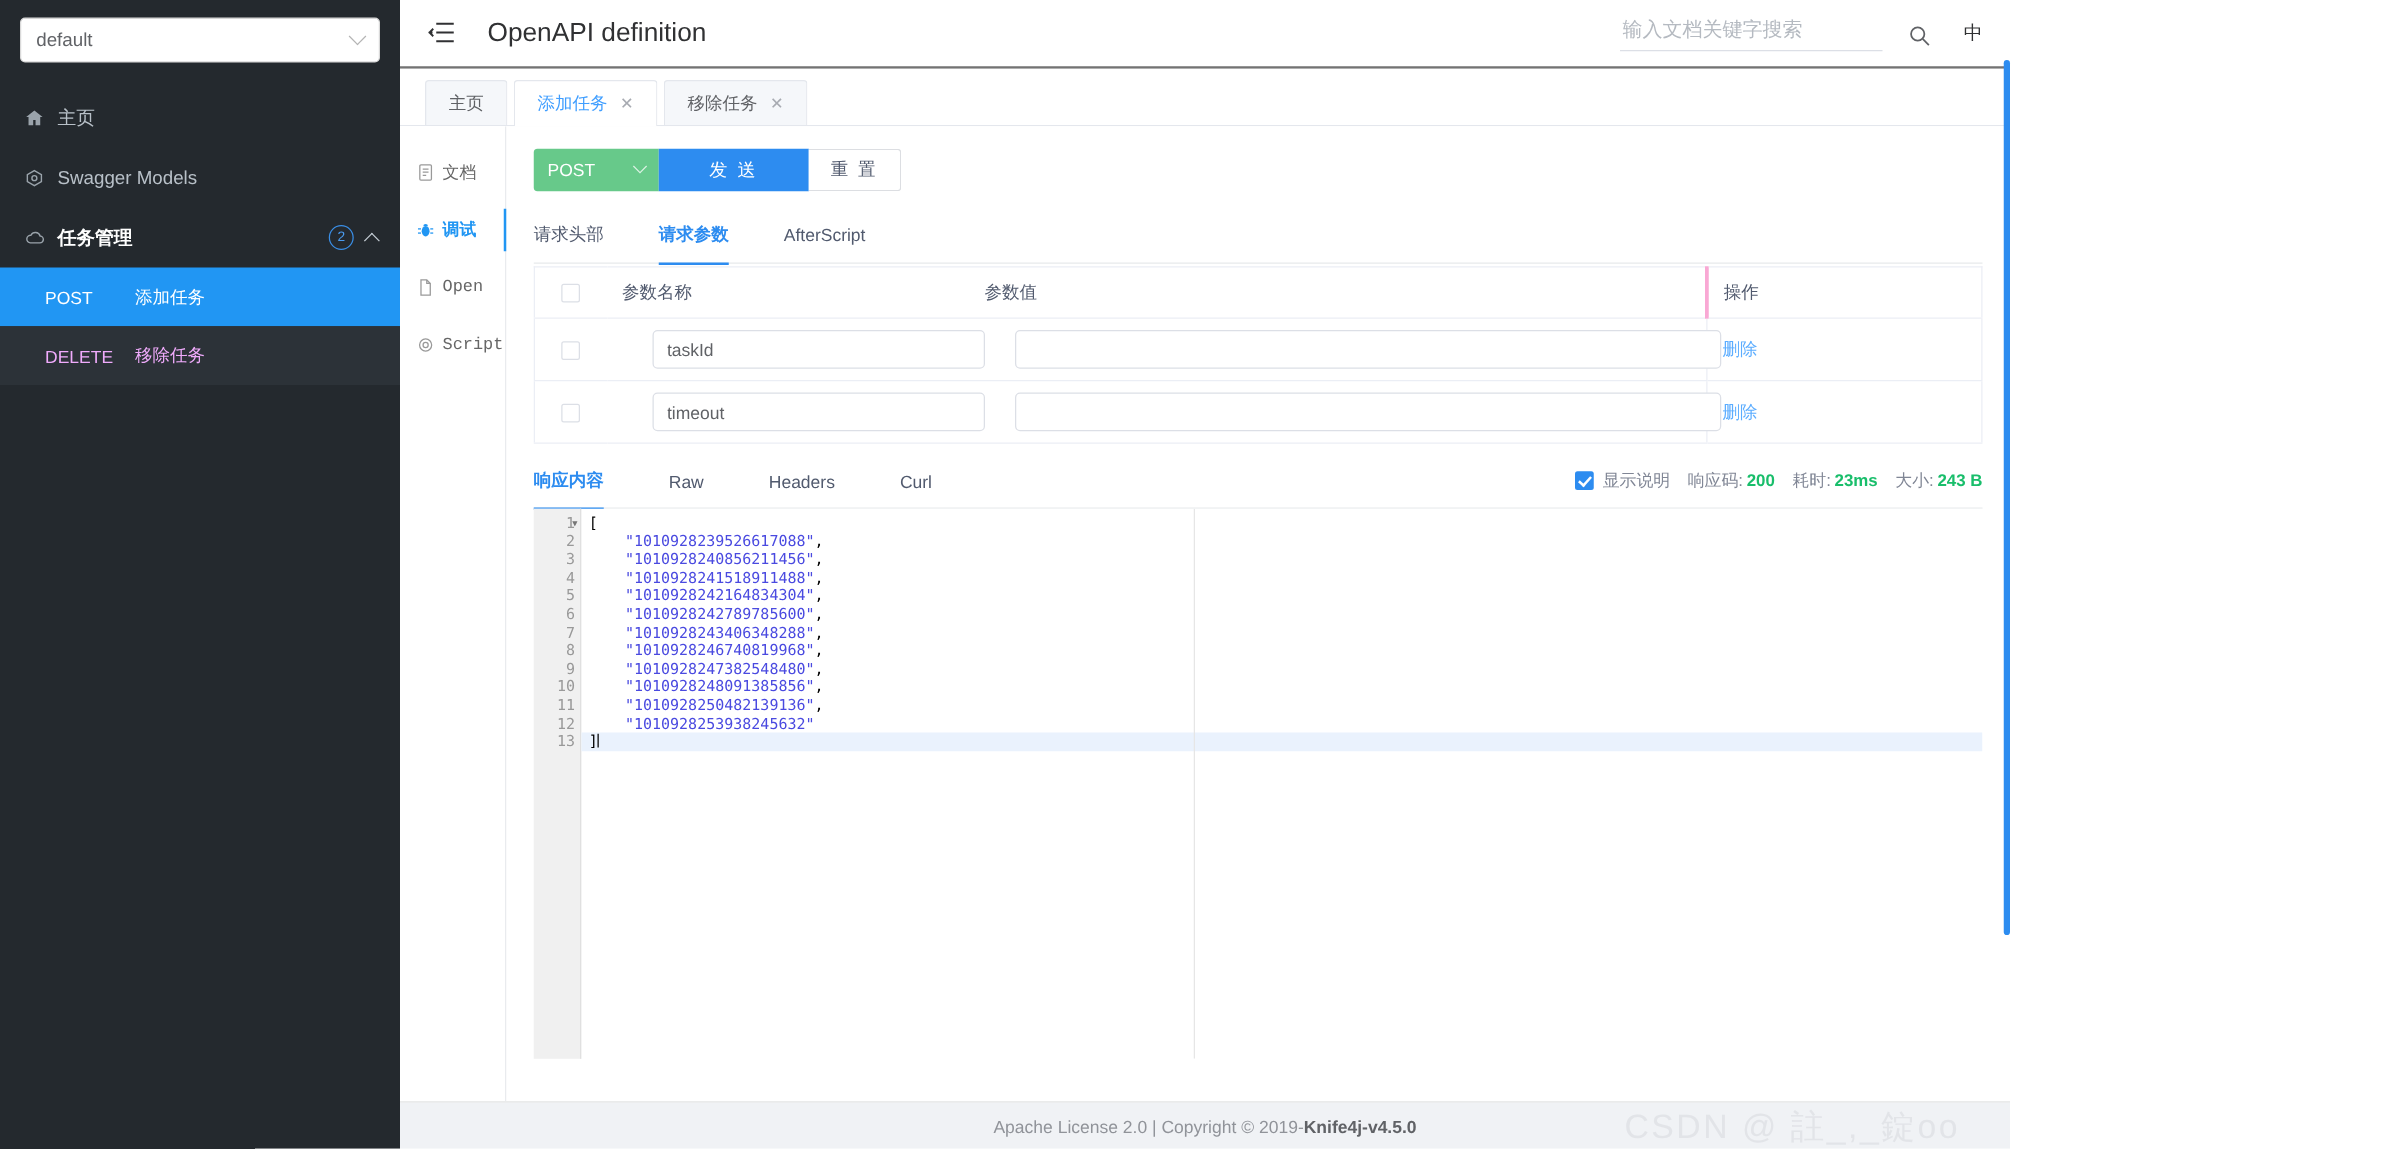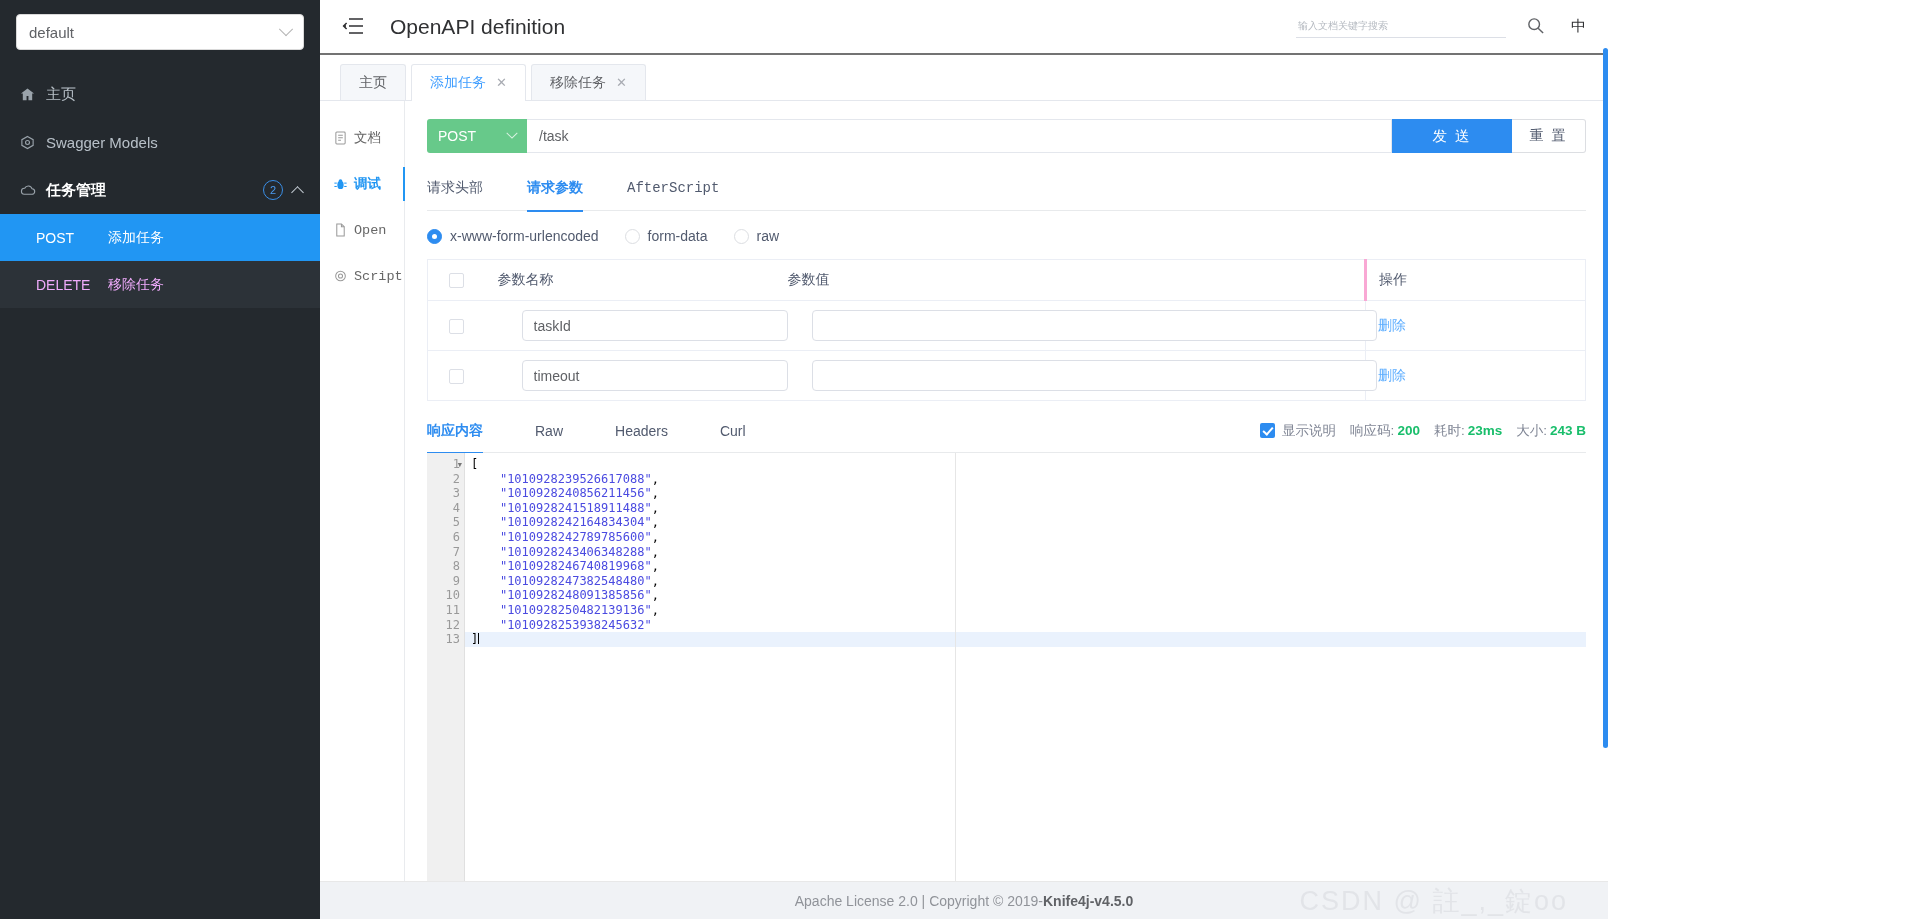--- a/index.html
+++ b/index.html
@@ -62,21 +62,21 @@
   .topbar {
     height: 55px; flex: 0 0 55px; border-bottom: 2px solid #737373;
     display: flex; align-items: center; padding: 0 22px 0 22px; background: #fff;
   }
   .menu-ico { width: 22px; height: 20px; position: relative; cursor: pointer; color: #303133; }
   .app-title { font-size: 21px; color: #303133; margin-left: 26px; font-weight: normal; }
   .topbar .spacer { flex: 1; }
   .search-wrap { display: flex; align-items: flex-end; }
   .search-input {
     width: 210px; border: none; border-bottom: 1px solid #dcdfe6; outline: none;
-    font-size: 10px; padding: 4px 2px 6px 2px; color: #606266;
+    font-size: 16px; padding: 4px 2px 6px 2px; color: #606266;
     font-family: "Liberation Sans", sans-serif; background: transparent;
   }
   .search-input::placeholder { color: #b5bac1; }
   .search-icon { margin-left: 20px; color: #606266; cursor: pointer; }
   .lang-btn { margin-left: 26px; font-size: 15px; color: #303133; cursor: pointer; }
 
   .tabbar {
     height: 46px; flex: 0 0 46px; background: #fff; display: flex; align-items: flex-end;
     padding-left: 20px; border-bottom: 1px solid #e4e7ed;
   }
@@ -125,21 +125,21 @@
   .send-btn {
     width: 120px; background: #2d8cf0; color: #fff; border: none; font-size: 14.5px;
     cursor: pointer; font-family: "Liberation Sans", sans-serif; letter-spacing: 2px;
   }
   .reset-btn {
     width: 74px; background: #fff; color: #515a6e; border: 1px solid #dcdee2;
     border-left: none; border-radius: 0 3px 3px 0; font-size: 14px; cursor: pointer;
     font-family: "Liberation Sans", sans-serif; letter-spacing: 2px;
   }
 
-  .sub-tabs { display: flex; align-items: center; height: 46px; margin-top: 12px; border-bottom: 1px solid #e8eaec; font-family: Liberation Mono, monospace; }
+  .sub-tabs { display: flex; align-items: center; height: 46px; margin-top: 12px; border-bottom: 1px solid #e8eaec; }
   .sub-tab { margin-right: 44px; font-size: 14px; color: #515a6e; cursor: pointer; height: 46px; display: flex; align-items: center; position: relative; }
   .sub-tab.active { color: #2d8cf0; font-weight: bold; }
   .sub-tab.active::after { content:""; position:absolute; left:0; right:0; bottom:-1px; height:2px; background:#2d8cf0; }
 
   .radio-row { display: flex; align-items: center; height: 42px; margin-top: 4px; }
   .radio { display: flex; align-items: center; margin-right: 26px; font-size: 14px; color: #515a6e; cursor: pointer; }
   .rdot { width: 15px; height: 15px; border-radius: 50%; border: 1px solid #dcdee2; margin-right: 8px; background: #fff; }
   .radio.on .rdot { border-color: #2d8cf0; background: #2d8cf0; position: relative; }
   .radio.on .rdot::after { content:""; position:absolute; left:4px; top:4px; width:5px; height:5px; border-radius:50%; background:#fff; }
 
@@ -347,45 +347,30 @@
         </div>
       </div>
 
       <div class="content">
 
         <div class="url-row">
           <div class="method-sel">
             <span class="mlabel">POST</span>
             <span class="mchev"></span>
           </div>
-          <input class="url-input" value="/task" style="">
           <button class="send-btn">发 送</button>
           <button class="reset-btn">重 置</button>
         </div>
 
         <div class="sub-tabs">
           <div class="sub-tab">请求头部</div>
           <div class="sub-tab active">请求参数</div>
           <div class="sub-tab">AfterScript</div>
         </div>
 
-        <div class="radio-row">
-          <label class="radio on">
-            <span class="rdot"></span>
-            <span>x-www-form-urlencoded</span>
-          </label>
-          <label class="radio">
-            <span class="rdot"></span>
-            <span>form-data</span>
-          </label>
-          <label class="radio">
-            <span class="rdot"></span>
-            <span>raw</span>
-          </label>
-        </div>
 
         <table class="params">
           <thead>
             <tr>
               <th class="c-check">
                 <span class="chk"></span>
               </th>
               <th class="c-name">参数名称</th>
               <th>参数值</th>
               <th class="c-op">操作</th>

